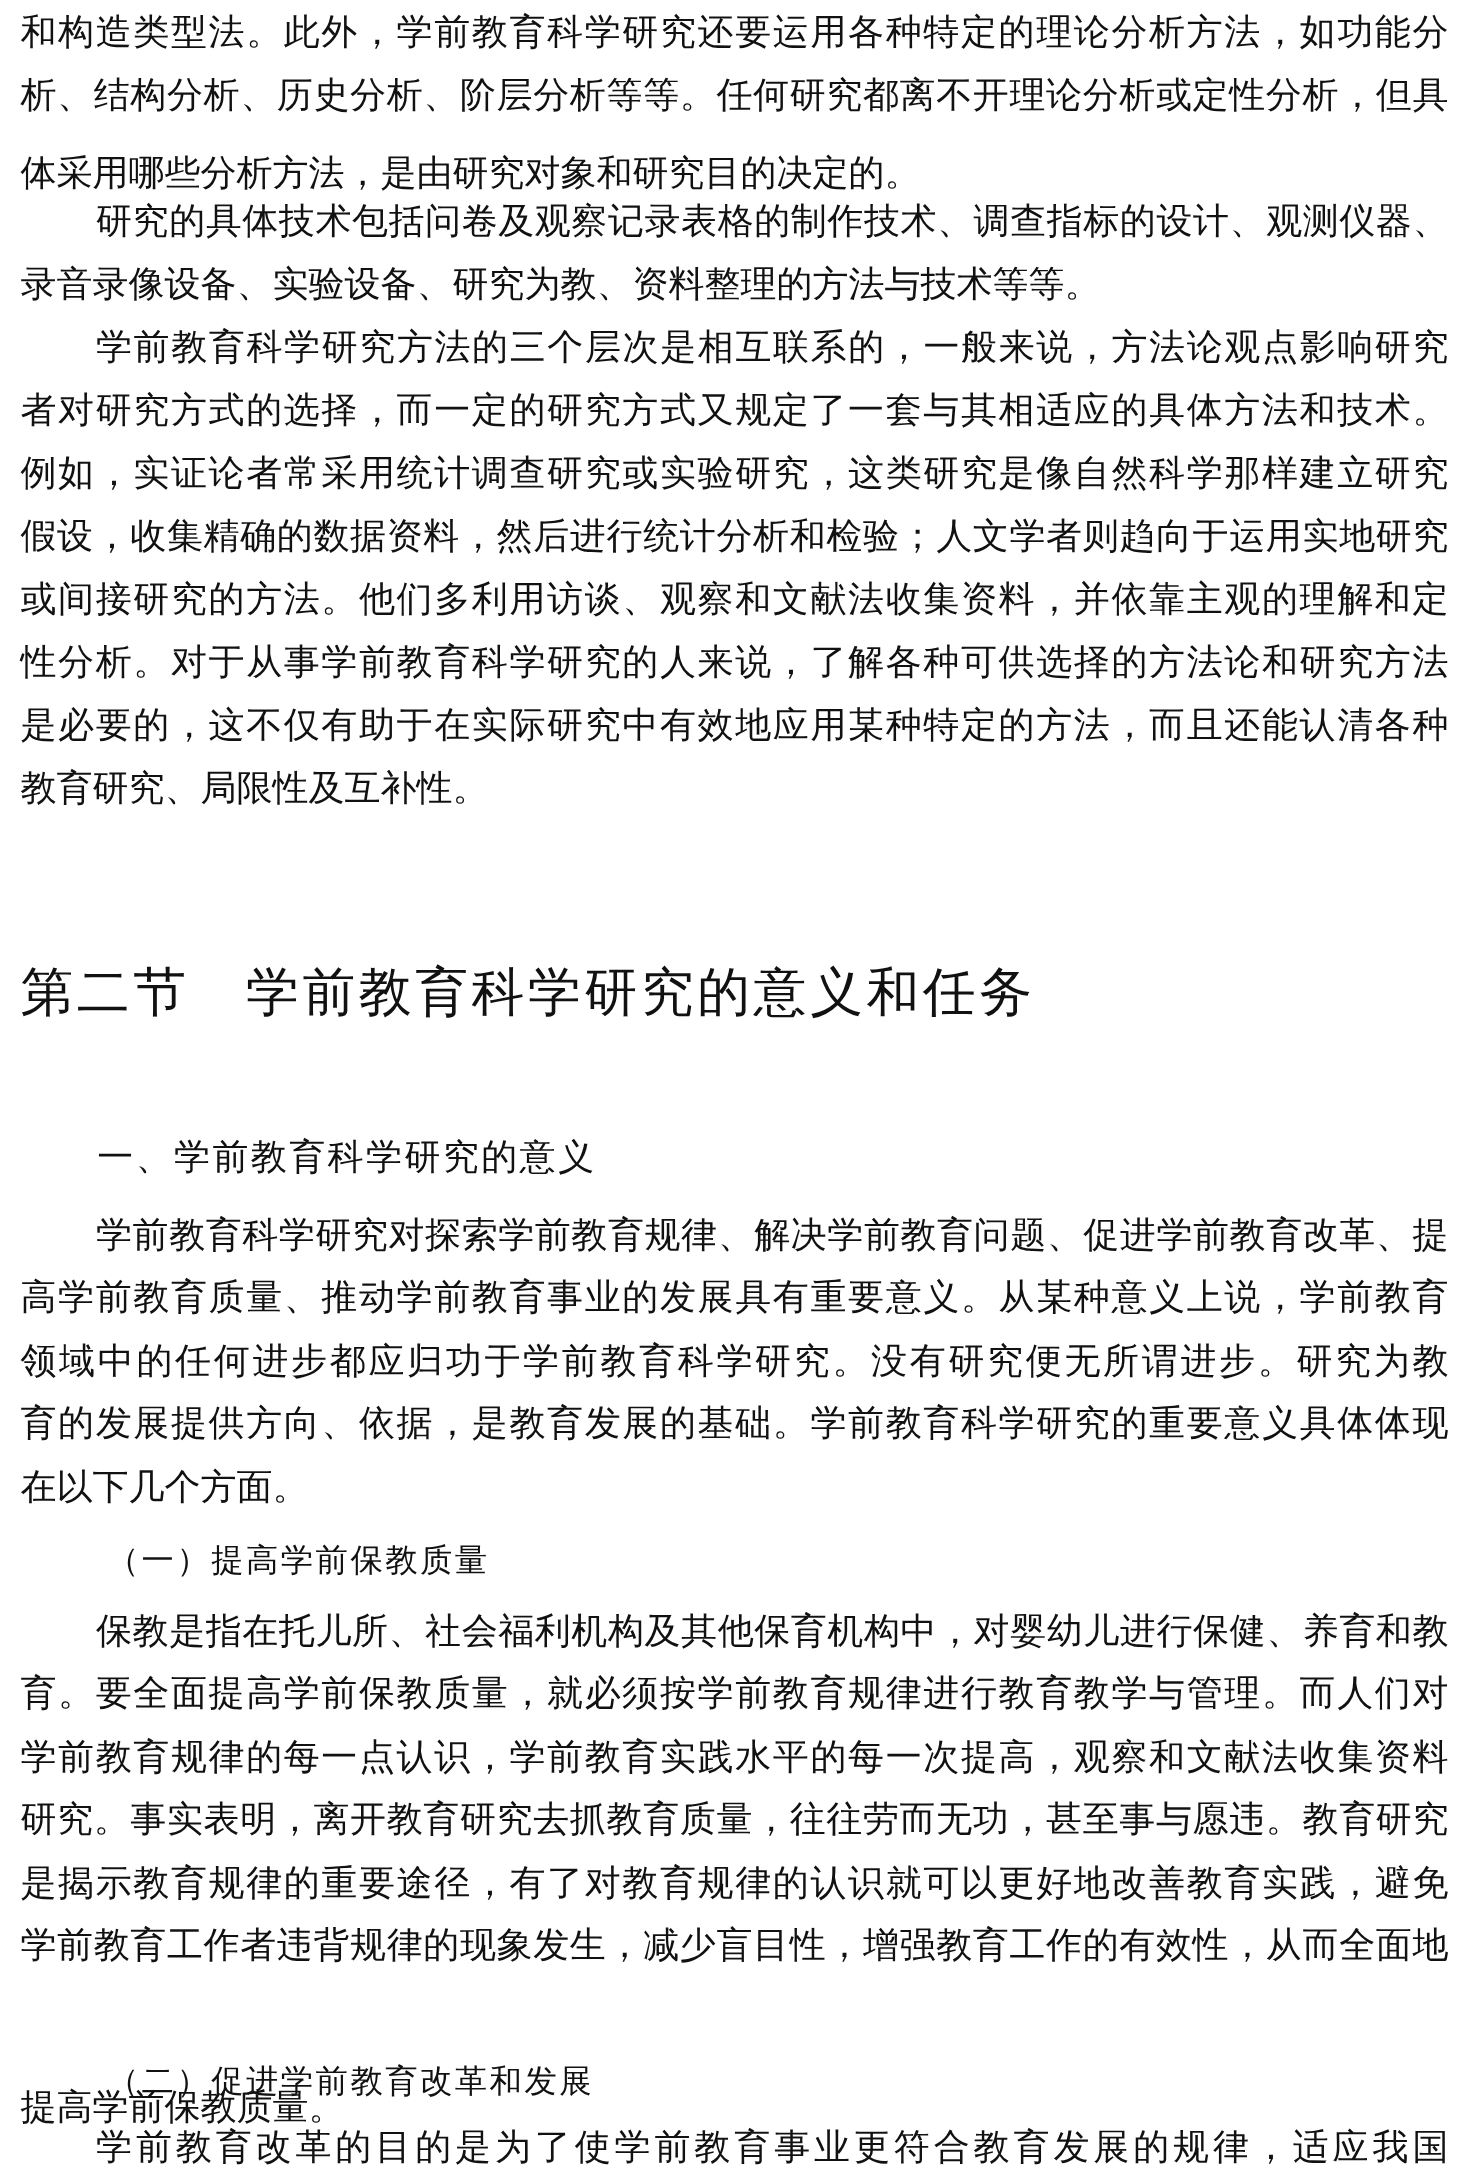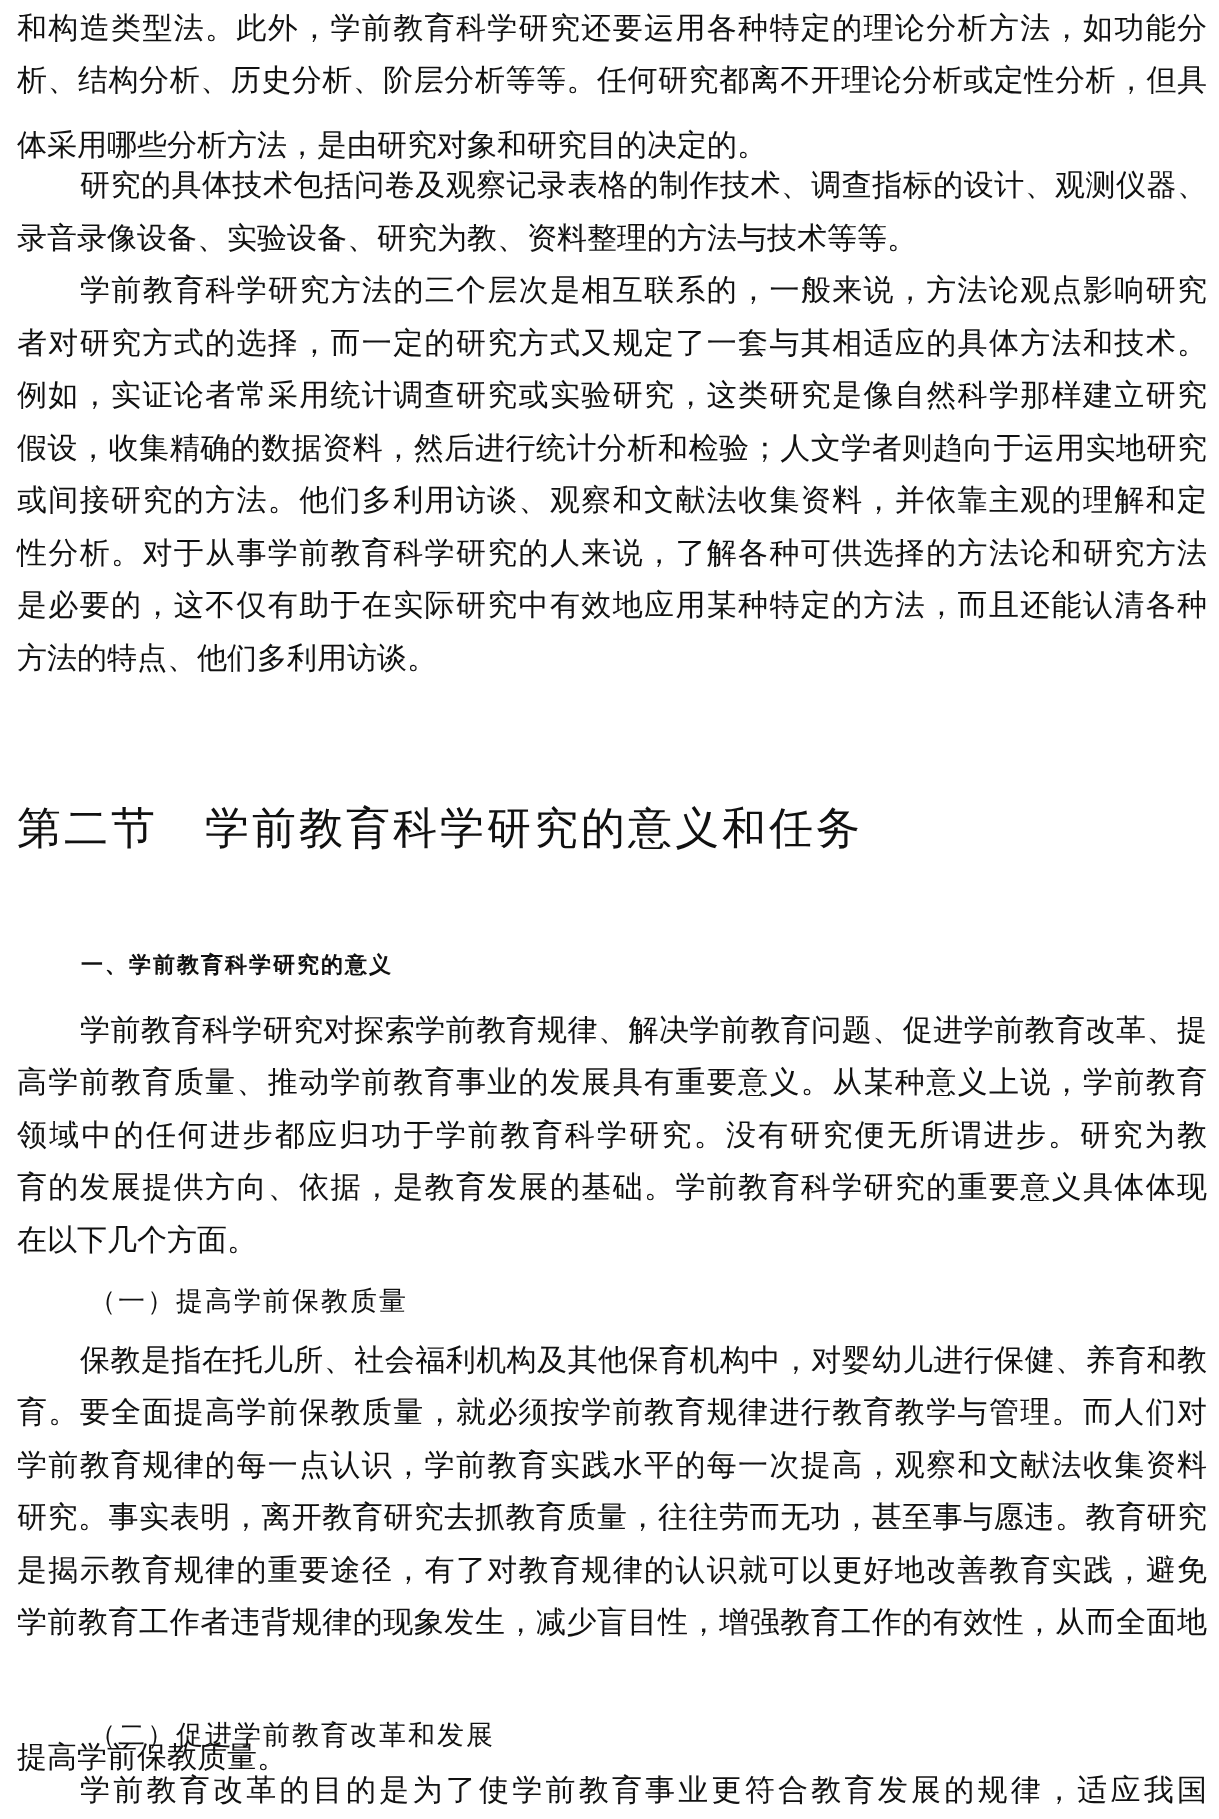--- a/index.html
+++ b/index.html
@@ -15,22 +15,22 @@
     text-align: justify; text-align-last: justify; letter-spacing: 0;
   }
   .line.last { text-align-last: left; }
   .line.indent { left: 63px; width: 1127px; }
   .h-section {
     position: absolute; left: 0; width: 1190px; text-align: left;
     font-size: 44px; line-height: 60px; font-weight: normal; letter-spacing: 3px;
     font-family: "DejaVu Serif", "Liberation Serif", serif;
   }
   .h-sub {
-    position: absolute; left: 64px; font-size: 22px; line-height: 50px;
-    font-weight: bold; letter-spacing: 2px;
+    position: absolute; left: 64px; font-size: 30px; line-height: 50px;
+    font-weight: normal; letter-spacing: 2px;
     font-family: "DejaVu Sans", "Liberation Sans", sans-serif;
   }
   .h-subsub {
     position: absolute; left: 72px; font-size: 27px; line-height: 50px;
     font-weight: normal; letter-spacing: 2px;
     font-family: "DejaVu Sans", "Liberation Sans", sans-serif;
   }
 </style>
 </head>
 <body>
@@ -42,21 +42,21 @@
   <div class="line last" style="top:119px">体采用哪些分析方法，是由研究对象和研究目的决定的。</div>
   <div class="line indent" style="top:159px">研究的具体技术包括问卷及观察记录表格的制作技术、调查指标的设计、观测仪器、</div>
   <div class="line last" style="top:212px">录音录像设备、实验设备、研究为教、资料整理的方法与技术等等。</div>
   <div class="line indent" style="top:264px">学前教育科学研究方法的三个层次是相互联系的，一般来说，方法论观点影响研究</div>
   <div class="line" style="top:317px">者对研究方式的选择，而一定的研究方式又规定了一套与其相适应的具体方法和技术。</div>
   <div class="line" style="top:369px">例如，实证论者常采用统计调查研究或实验研究，这类研究是像自然科学那样建立研究</div>
   <div class="line" style="top:422px">假设，收集精确的数据资料，然后进行统计分析和检验；人文学者则趋向于运用实地研究</div>
   <div class="line" style="top:474px">或间接研究的方法。他们多利用访谈、观察和文献法收集资料，并依靠主观的理解和定</div>
   <div class="line" style="top:527px">性分析。对于从事学前教育科学研究的人来说，了解各种可供选择的方法论和研究方法</div>
   <div class="line" style="top:579px">是必要的，这不仅有助于在实际研究中有效地应用某种特定的方法，而且还能认清各种</div>
-  <div class="line last" style="top:632px">方法的特点、他们多利用访谈。</div>
+  <div class="line last" style="top:632px">教育研究、局限性及互补性。</div>
 
   <div class="h-section" style="top:798px">第二节　学前教育科学研究的意义和任务</div>
 
   <div class="h-sub" style="top:940px">一、学前教育科学研究的意义</div>
   <div class="line indent" style="top:1004px">学前教育科学研究对探索学前教育规律、解决学前教育问题、促进学前教育改革、提</div>
   <div class="line" style="top:1056px">高学前教育质量、推动学前教育事业的发展具有重要意义。从某种意义上说，学前教育</div>
   <div class="line" style="top:1109px">领域中的任何进步都应归功于学前教育科学研究。没有研究便无所谓进步。研究为教</div>
   <div class="line" style="top:1161px">育的发展提供方向、依据，是教育发展的基础。学前教育科学研究的重要意义具体体现</div>
   <div class="line last" style="top:1214px">在以下几个方面。</div>
 

